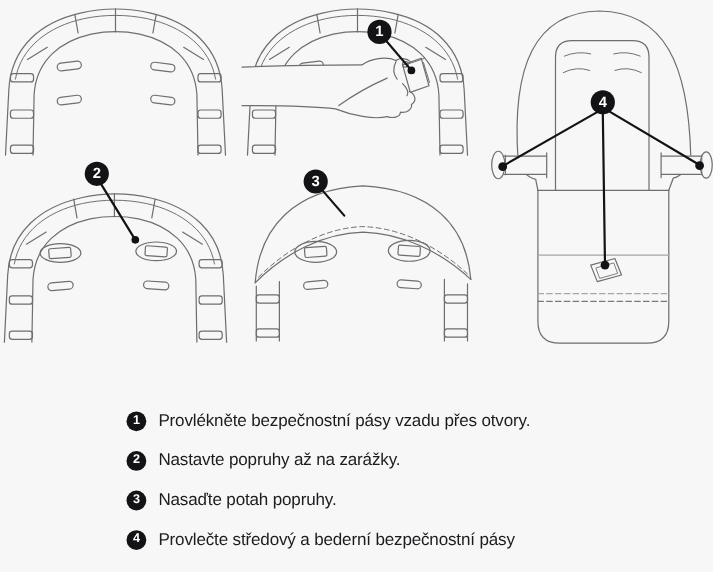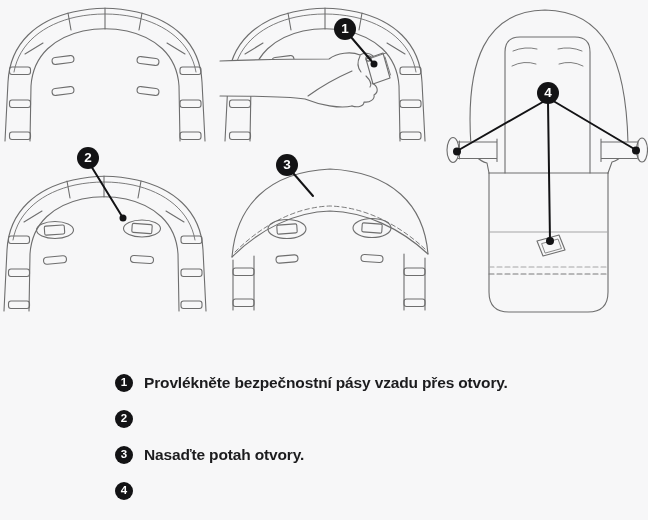--- a/index.html
+++ b/index.html
@@ -18,21 +18,21 @@
   .instructions{
     position:absolute;left:115px;top:373px;display:flex;flex-direction:column;gap:17px;
   }
   .instr-item{display:flex;align-items:flex-start;gap:11px}
   .step-badge{
     flex:0 0 auto;width:18px;height:18px;border-radius:50%;margin-top:1px;
     background:#131315;color:#ffffff;display:flex;align-items:center;justify-content:center;
     font-weight:bold;font-size:11.5px;line-height:1;
   }
   .item-text{
-    font-size:15.5px;font-weight:bold;color:#1c1c1e;line-height:19px;letter-spacing:-0.15px;
+    font-size:15.5px;font-weight:normal;color:#1c1c1e;line-height:19px;letter-spacing:-0.15px;
   }
   .item-text .line{white-space:nowrap}
 </style>
 </head>
 <body>
 
 <div class="stage">
 
   <svg class="fig" style="left:0;top:0" width="220" height="160" viewBox="0 0 220 160" fill="none" stroke="#6e6e6e" stroke-width="1.1" stroke-linecap="round" stroke-linejoin="round">
     <g>
@@ -195,27 +195,31 @@
 
   <div class="instructions">
     <div class="instr-item">
       <div class="step-badge">1</div>
       <div class="item-text">
         <div class="line">Provlékněte bezpečnostní pásy vzadu přes otvory.</div>
       </div>
     </div>
     <div class="instr-item">
       <div class="step-badge">2</div>
+      <div class="item-text">
+        <div class="line">Nastavte popruhy až na zarážky.</div>
+      </div>
     </div>
     <div class="instr-item">
       <div class="step-badge">3</div>
       <div class="item-text">
-        <div class="line">Nasaďte potah otvory.</div>
+        <div class="line">Nasaďte potah popruhy.</div>
       </div>
     </div>
     <div class="instr-item">
       <div class="step-badge">4</div>
       <div class="item-text">
+        <div class="line">Provlečte středový a bederní bezpečnostní pásy</div>
       </div>
     </div>
   </div>
 
 </div>
 
 </body></html>

